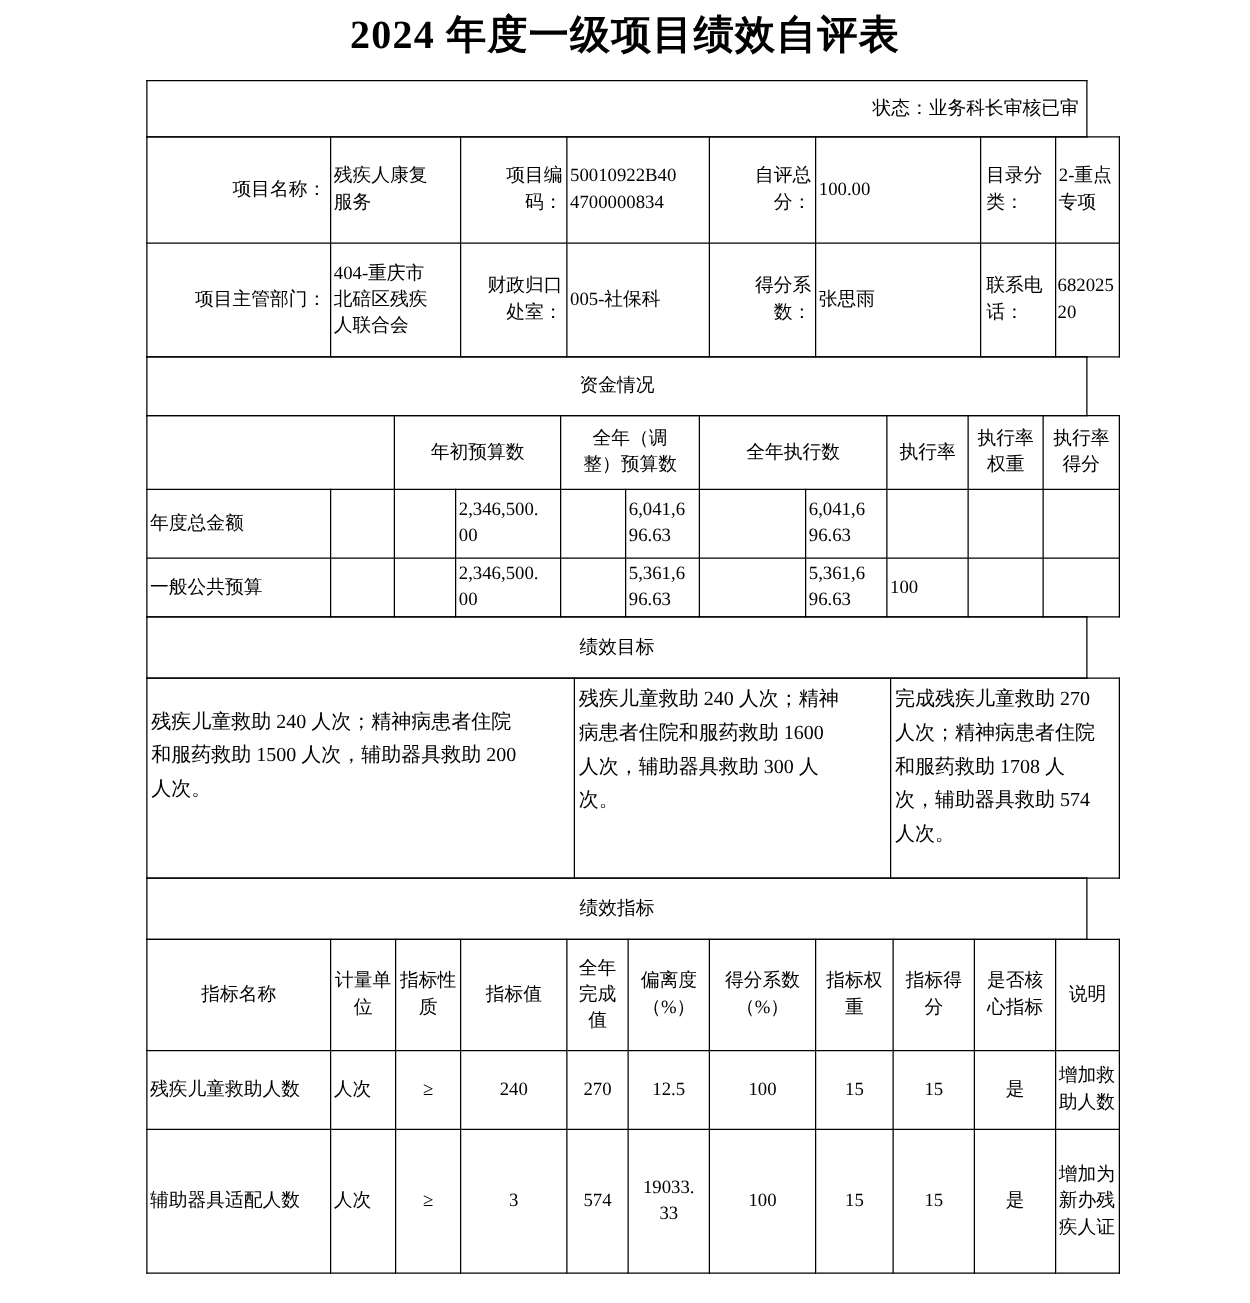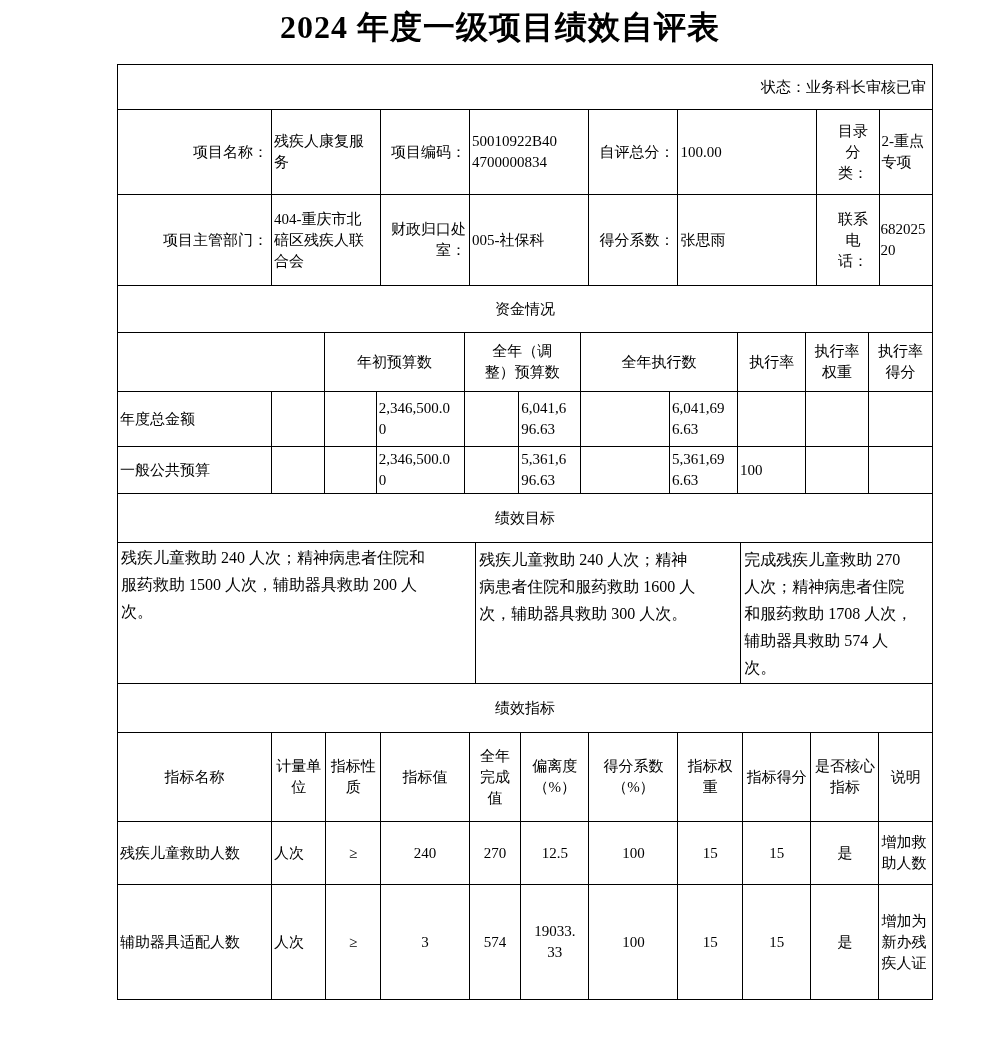--- a/index.html
+++ b/index.html
@@ -14,47 +14,47 @@
     text-align: center;
     font-size: 32px;
     font-weight: bold;
     line-height: 36px;
     letter-spacing: 1px;
   }
   .doc { margin: 19px 0 0 117px; width: 779px; }
   table {
     border-collapse: collapse;
     table-layout: fixed;
-    width: 816px;
+    width: 753px;
   }
   .doc table + table { margin-top: -1px; }
   td {
     border: 1px solid #000;
     font-size: 15px;
     line-height: 21px;
     padding: 2px 3px;
     vertical-align: middle;
     overflow: hidden;
     word-break: break-word;
   }
   .c  { text-align: center; }
   .sec { text-align: center; }
   .lbl { text-align: right; padding-right: 3px; }
   .lblw { text-align: right; padding-left: 10px; padding-right: 3px; }  
-  .lbl3 { text-align: center; padding-left: 14px; padding-right: 3px; } 
+  .lbl3 { text-align: left; padding-left: 4px; padding-right: 3px; } 
   .val { text-align: left; padding: 2px 2px; }
   .val-m { text-align: left; padding: 2px 14px 2px 2px; }
   .phone { text-align: left; padding: 2px 1px; word-break: break-all; }
   .code-box { max-width: 88px; word-break: break-all; }
   .num1 { text-align: left; word-break: break-all; padding: 2px 12px 2px 2px; }
   .num2 { text-align: left; word-break: break-all; padding: 2px 8px 2px 2px; }
   .rn { text-align: right; padding-right: 4px; }
   .fund-hdr-adj { padding: 2px 17px; }
   .goal-cell { vertical-align: top; font-size: 16px; line-height: 27px; }
-  .g1 { padding: 1px 38px 2px 3px; }
+  .g1 { padding: 21px 38px 2px 3px; }
   .g2 { padding: 3px 38px 2px 3px; }
   .g3 { padding: 3px 16px 2px 3px; }
   .dev-box { max-width: 46px; margin: 0 auto; word-break: break-all; text-align: center; }
   .status-cell { text-align: right; padding-right: 6px; }
 </style>
 </head>
 <body>
 
 <div class="page-title">2024 年度一级项目绩效自评表</div>
 

